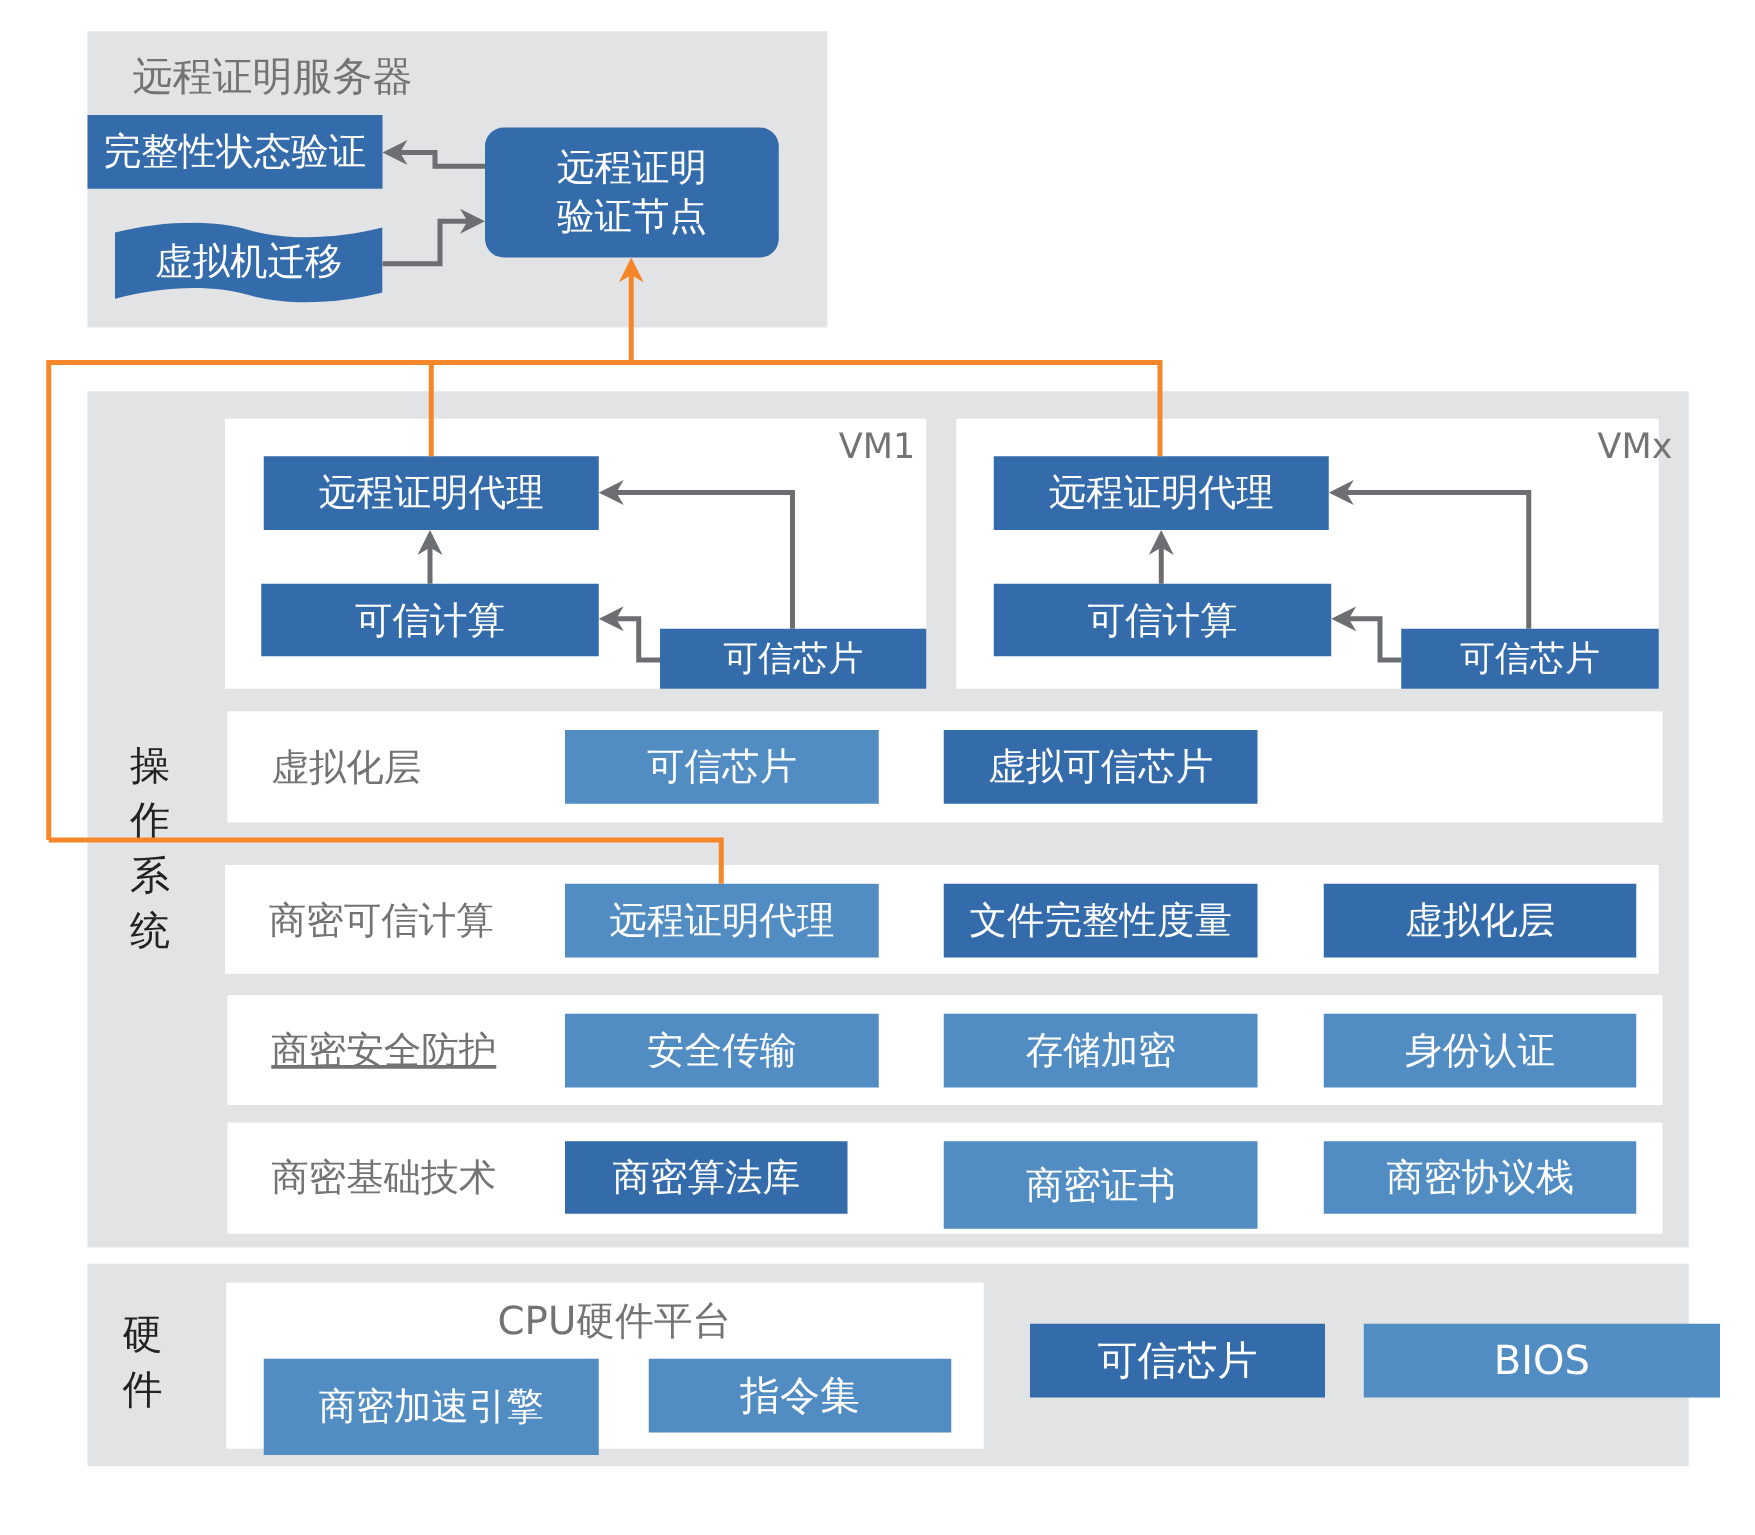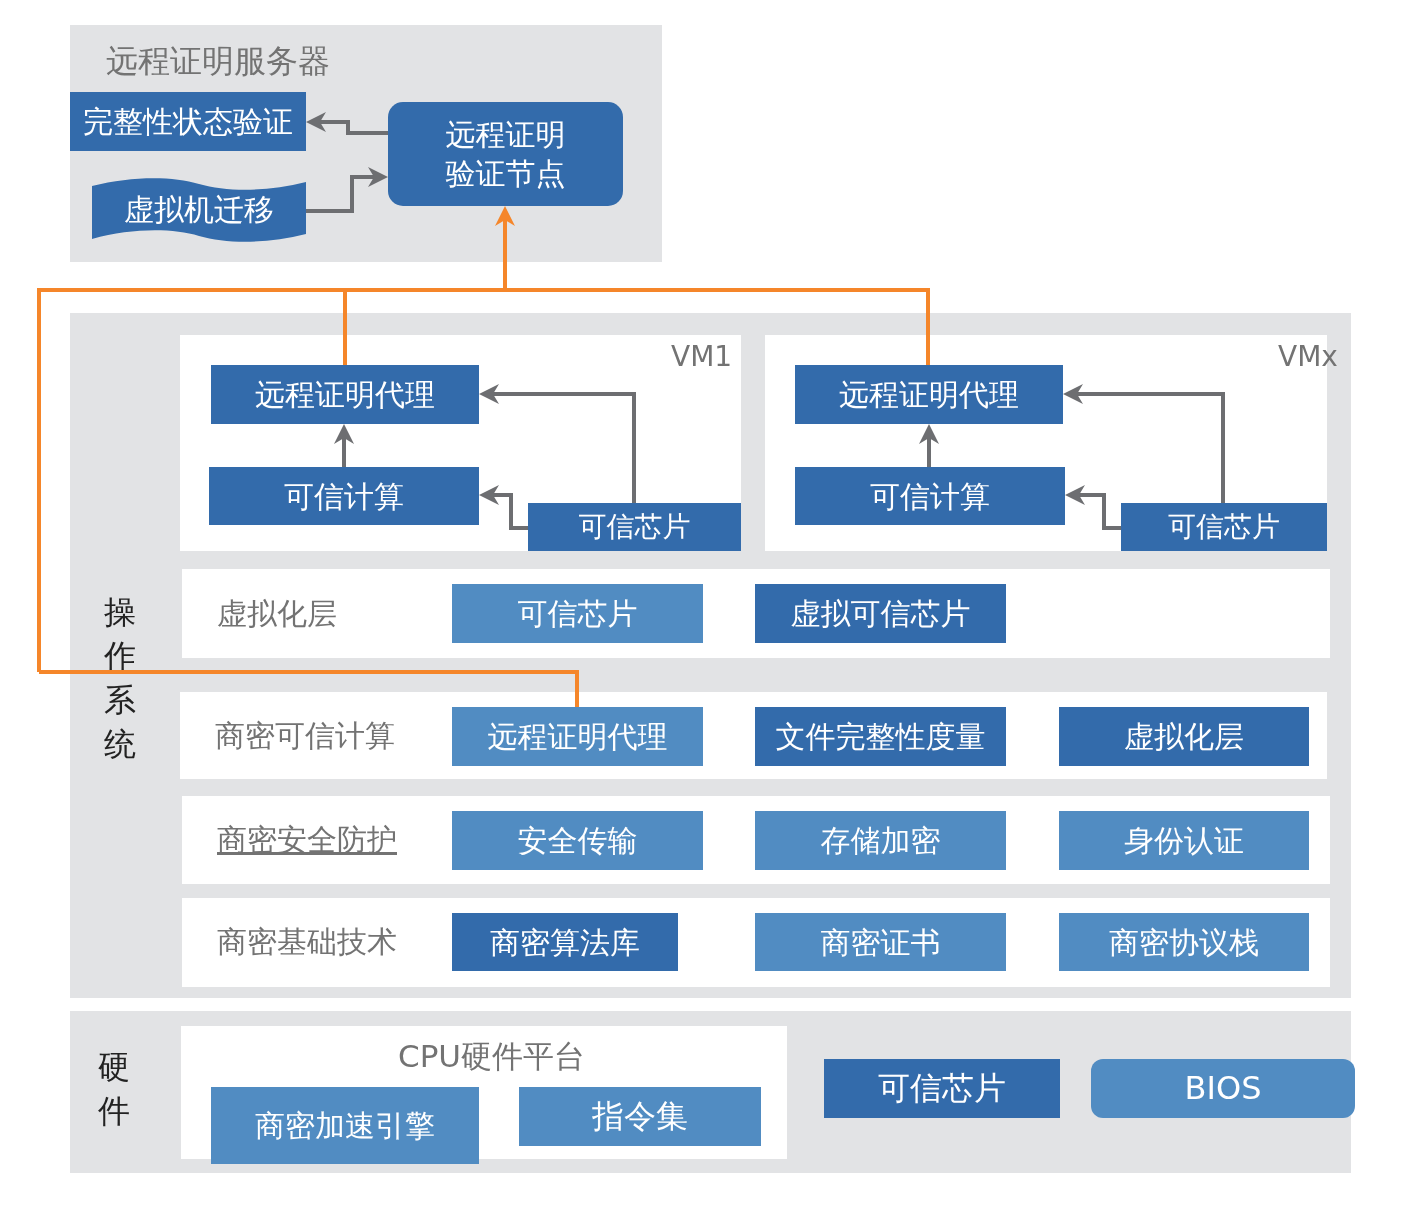--- a/index.html
+++ b/index.html
@@ -62,34 +62,34 @@
 
 <div class="abs white" style="left:182px;top:796px;width:1148px;height:88px;"></div>
 <div class="lbl" style="left:193px;top:820px;font-size:30px;text-decoration:underline;">商密安全防护</div>
 <div class="box light" style="left:452px;top:811px;width:251px;height:59px;font-size:30px;">安全传输</div>
 <div class="box light" style="left:755px;top:811px;width:251px;height:59px;font-size:30px;">存储加密</div>
 <div class="box light" style="left:1059px;top:811px;width:250px;height:59px;font-size:30px;">身份认证</div>
 
 <div class="abs white" style="left:182px;top:898px;width:1148px;height:89px;"></div>
 <div class="lbl" style="left:193px;top:922px;font-size:30px;">商密基础技术</div>
 <div class="box dark" style="left:452px;top:913px;width:226px;height:58px;font-size:30px;">商密算法库</div>
-<div class="box light" style="left:755px;top:913px;width:251px;height:58px;font-size:30px;">商密证书</div>
+<div class="box light" style="left:755px;top:913px;width:251px;height:70px;font-size:30px;">商密证书</div>
 <div class="box light" style="left:1059px;top:913px;width:250px;height:58px;font-size:30px;">商密协议栈</div>
 
 <div class="abs panel" style="left:70px;top:1011px;width:1281px;height:162px;"></div>
 <div class="vert" style="left:94px;top:1045px;">
   <div>硬</div>
   <div>件</div>
 </div>
 <div class="abs white" style="left:181px;top:1026px;width:606px;height:133px;"></div>
 <div class="lbl" style="left:374px;top:1036px;font-size:31px;">CPU硬件平台</div>
 <div class="box light" style="left:211px;top:1087px;width:268px;height:77px;font-size:30px;">商密加速引擎</div>
 <div class="box light" style="left:519px;top:1087px;width:242px;height:59px;font-size:32px;">指令集</div>
 <div class="box dark" style="left:824px;top:1059px;width:236px;height:59px;font-size:32px;">可信芯片</div>
-<div class="box light" style="left:1091px;top:1059px;width:264px;height:59px;font-size:32px;border-radius:12px;">BIOS</div>
+<div class="box light" style="left:1091px;top:1059px;width:285px;height:59px;font-size:32px;">BIOS</div>
 
 <svg class="lines" width="1404" height="1228" viewBox="0 0 1404 1228">
   <defs>
     <marker id="ah-gray" viewBox="0 0 10 10" refX="8" refY="5" markerWidth="5" markerHeight="5" orient="auto">
       <path d="M0,0 L10,5 L0,10 L3,5 Z" fill="#6d6e71"></path>
     </marker>
     <marker id="ah-orange" viewBox="0 0 10 10" refX="8" refY="5" markerWidth="5" markerHeight="5" orient="auto">
       <path d="M0,0 L10,5 L0,10 L3,5 Z" fill="#f5862a"></path>
     </marker>
   </defs>

